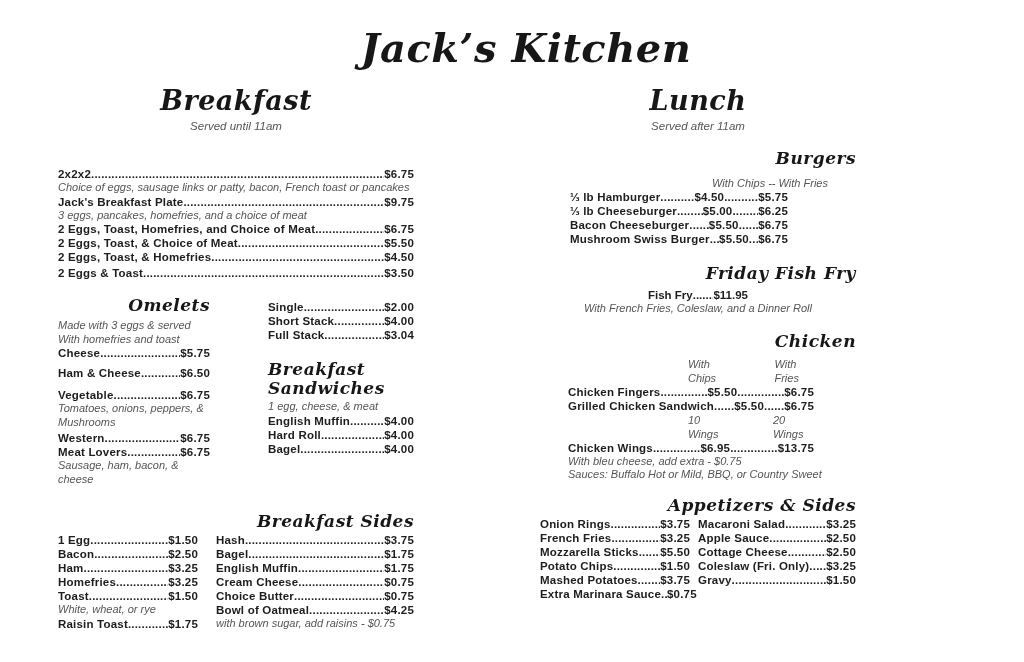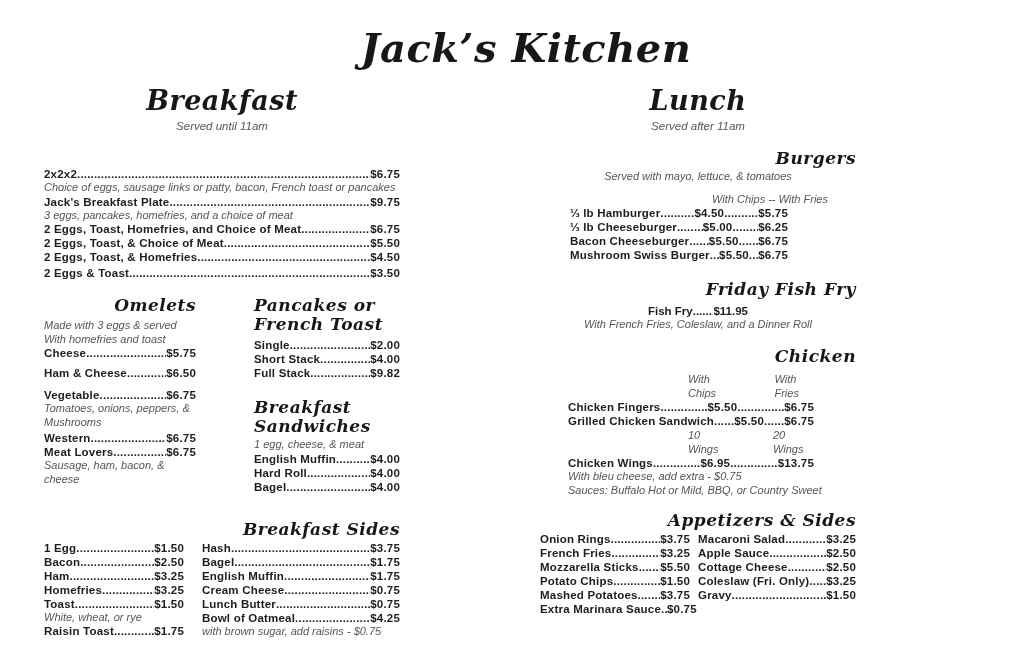--- a/index.html
+++ b/index.html
@@ -1,20 +1,20 @@
 <!DOCTYPE html>
 <html><head>
 <meta charset="utf-8">
 <style>
   html,body{margin:0;padding:0;background:#fff;}
   .page{position:relative;width:1024px;height:662px;background:#ffffff;overflow:hidden;
         font-family:"Liberation Sans",sans-serif;color:#1d1d1d;}
   .script{font-family:"DejaVu Serif",serif;font-style:italic;font-weight:bold;letter-spacing:.5px;color:#171717;}
   .menu-title{position:absolute;top:26px;left:14px;width:100%;text-align:center;font-size:40px;line-height:44px;}
-  .col-breakfast{position:absolute;left:44px;top:86px;width:356px;}
+  .col-breakfast{position:absolute;left:58px;top:86px;width:356px;}
   .col-lunch{position:absolute;left:540px;top:86px;width:316px;}
   .sec-h{text-align:center;font-size:27px;line-height:30px;}
   .sec-sub{font-style:italic;color:#555;font-size:11.5px;text-align:center;margin-top:4px;line-height:13px;}
   .sub-h{font-size:17px;line-height:19px;}
   .sub-h.ctr{text-align:right;}
   .item{display:flex;align-items:baseline;font-weight:bold;font-size:11.5px;line-height:14px;letter-spacing:.2px;}
   .nm,.pr{white-space:nowrap;}
   .leader{flex:1 1 0;overflow:hidden;white-space:nowrap;min-width:6px;}
   .leader::after{content:"..........................................................................................................................................................";}
   .desc{font-style:italic;color:#555;font-size:11px;line-height:13.5px;font-weight:normal;}
@@ -113,35 +113,34 @@
         <div class="item">
           <span class="nm">Meat Lovers</span>
           <span class="leader"></span>
           <span class="pr">$6.75</span>
         </div>
         <div class="desc">Sausage, ham, bacon, &amp; cheese</div>
       </div>
 
       <div class="subcol-r">
         <div>
-          <div class="sub-h script">Pancakes or French Toast</div>
           <div class="item g4">
             <span class="nm">Single</span>
             <span class="leader"></span>
             <span class="pr">$2.00</span>
           </div>
           <div class="item">
             <span class="nm">Short Stack</span>
             <span class="leader"></span>
             <span class="pr">$4.00</span>
           </div>
           <div class="item">
             <span class="nm">Full Stack</span>
             <span class="leader"></span>
-            <span class="pr">$9.82</span>
+            <span class="pr">$3.04</span>
           </div>
         </div>
         <div class="g18">
           <div class="sub-h script">Breakfast Sandwiches</div>
           <div class="desc g2">1 egg, cheese, &amp; meat</div>
           <div class="item">
             <span class="nm">English Muffin</span>
             <span class="leader"></span>
             <span class="pr">$4.00</span>
           </div>
@@ -210,42 +209,41 @@
             <span class="nm">English Muffin</span>
             <span class="leader"></span>
             <span class="pr">$1.75</span>
           </div>
           <div class="item">
             <span class="nm">Cream Cheese</span>
             <span class="leader"></span>
             <span class="pr">$0.75</span>
           </div>
           <div class="item">
-            <span class="nm">Lunch Butter</span>
+            <span class="nm">Choice Butter</span>
             <span class="leader"></span>
             <span class="pr">$0.75</span>
           </div>
           <div class="item">
             <span class="nm">Bowl of Oatmeal</span>
             <span class="leader"></span>
             <span class="pr">$4.25</span>
           </div>
           <div class="desc">with brown sugar, add raisins - $0.75</div>
         </div>
       </div>
     </div>
   </div>
 
   <div class="col-lunch">
     <div class="sec-h script">Lunch</div>
     <div class="sec-sub">Served after 11am</div>
 
     <div class="g16">
       <div class="sub-h script ctr">Burgers</div>
-      <div class="desc g2" style="text-align:center;">Served with mayo, lettuce, &amp; tomatoes</div>
       <div class="burg-block">
         <div class="colhead burg-cols g8">With Chips -- With Fries</div>
         <div class="item">
           <span class="nm">⅓ lb Hamburger</span>
           <span class="leader"></span>
           <span class="pr">$4.50</span>
           <span class="leader"></span>
           <span class="pr">$5.75</span>
         </div>
         <div class="item">

